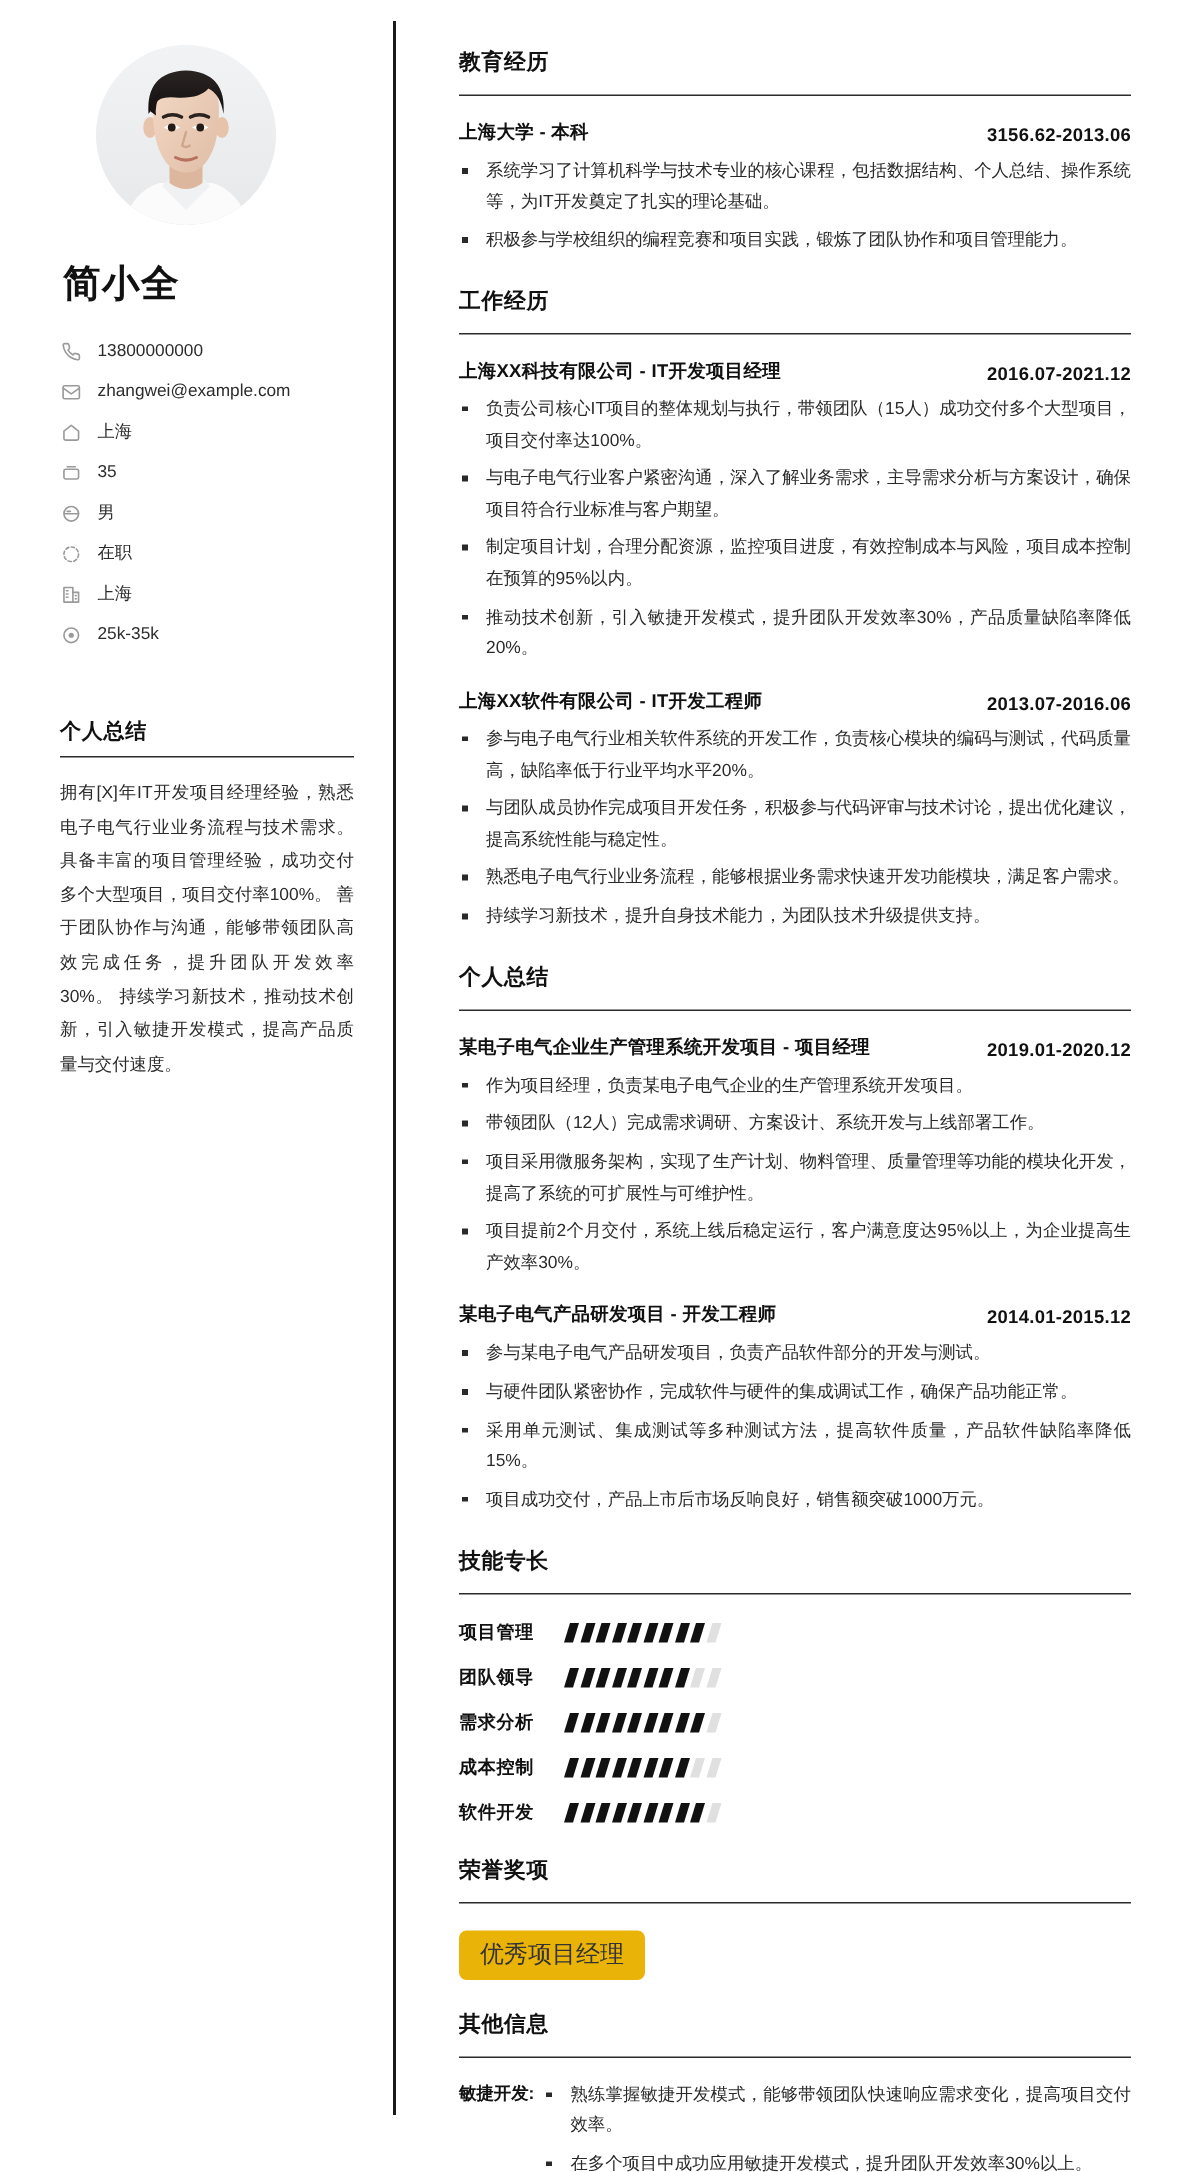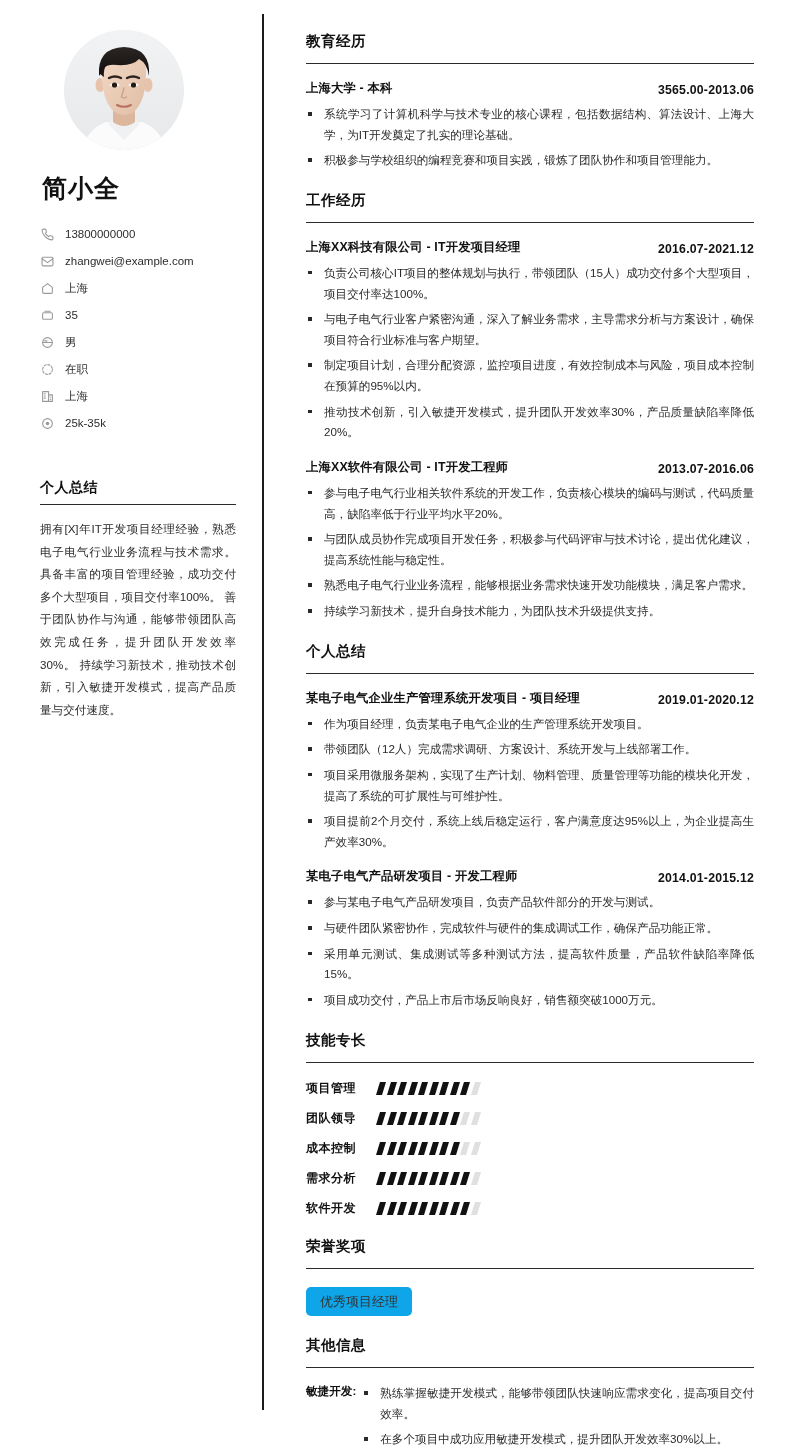--- a/index.html
+++ b/index.html
@@ -169,23 +169,23 @@
     width: 6px;
     height: 13px;
     background: #111;
     transform: skewX(-17deg);
   }
   .mark.off { background: #e0e0e0; }
 
   
   .honors { margin-top: 18px; display: flex; flex-wrap: wrap; gap: 9px; }
   .honor-chip {
-    background: #0ea5e9;
+    background: #eab308;
     color: #333;
-    font-size: 13px;
+    font-size: 16px;
     padding: 7px 14px;
     border-radius: 5px;
     line-height: 1.2;
   }
 
   
   .other-block {
     margin-top: 15px;
     display: flex;
     align-items: flex-start;
@@ -355,24 +355,24 @@
   <div class="v-divider"></div>
 
   <main class="main">
 
     <section class="sec">
       <h2 class="sec-heading">教育经历</h2>
       <div>
           <div class="entry">
             <div class="entry-head">
               <div class="entry-title">上海大学 - 本科</div>
-              <div class="entry-date">3565.00-2013.06</div>
+              <div class="entry-date">3156.62-2013.06</div>
             </div>
             <ul class="bullets">
-              <li class="bullet">系统学习了计算机科学与技术专业的核心课程，包括数据结构、算法设计、上海大学，为IT开发奠定了扎实的理论基础。</li>
+              <li class="bullet">系统学习了计算机科学与技术专业的核心课程，包括数据结构、个人总结、操作系统等，为IT开发奠定了扎实的理论基础。</li>
               <li class="bullet">积极参与学校组织的编程竞赛和项目实践，锻炼了团队协作和项目管理能力。</li>
             </ul>
           </div>
         </div>
     </section>
 
     <section class="sec">
       <h2 class="sec-heading">工作经历</h2>
       <div>
           <div class="entry">
@@ -459,46 +459,46 @@
               <span class="mark"></span>
               <span class="mark"></span>
               <span class="mark"></span>
               <span class="mark"></span>
               <span class="mark"></span>
               <span class="mark off"></span>
               <span class="mark off"></span>
             </span>
           </div>
           <div class="skill-row">
+            <span class="skill-name">需求分析</span>
+            <span class="skill-marks">
+              <span class="mark"></span>
+              <span class="mark"></span>
+              <span class="mark"></span>
+              <span class="mark"></span>
+              <span class="mark"></span>
+              <span class="mark"></span>
+              <span class="mark"></span>
+              <span class="mark"></span>
+              <span class="mark"></span>
+              <span class="mark off"></span>
+            </span>
+          </div>
+          <div class="skill-row">
             <span class="skill-name">成本控制</span>
             <span class="skill-marks">
               <span class="mark"></span>
               <span class="mark"></span>
               <span class="mark"></span>
               <span class="mark"></span>
               <span class="mark"></span>
               <span class="mark"></span>
               <span class="mark"></span>
               <span class="mark"></span>
               <span class="mark off"></span>
-              <span class="mark off"></span>
-            </span>
-          </div>
-          <div class="skill-row">
-            <span class="skill-name">需求分析</span>
-            <span class="skill-marks">
-              <span class="mark"></span>
-              <span class="mark"></span>
-              <span class="mark"></span>
-              <span class="mark"></span>
-              <span class="mark"></span>
-              <span class="mark"></span>
-              <span class="mark"></span>
-              <span class="mark"></span>
-              <span class="mark"></span>
               <span class="mark off"></span>
             </span>
           </div>
           <div class="skill-row">
             <span class="skill-name">软件开发</span>
             <span class="skill-marks">
               <span class="mark"></span>
               <span class="mark"></span>
               <span class="mark"></span>
               <span class="mark"></span>

